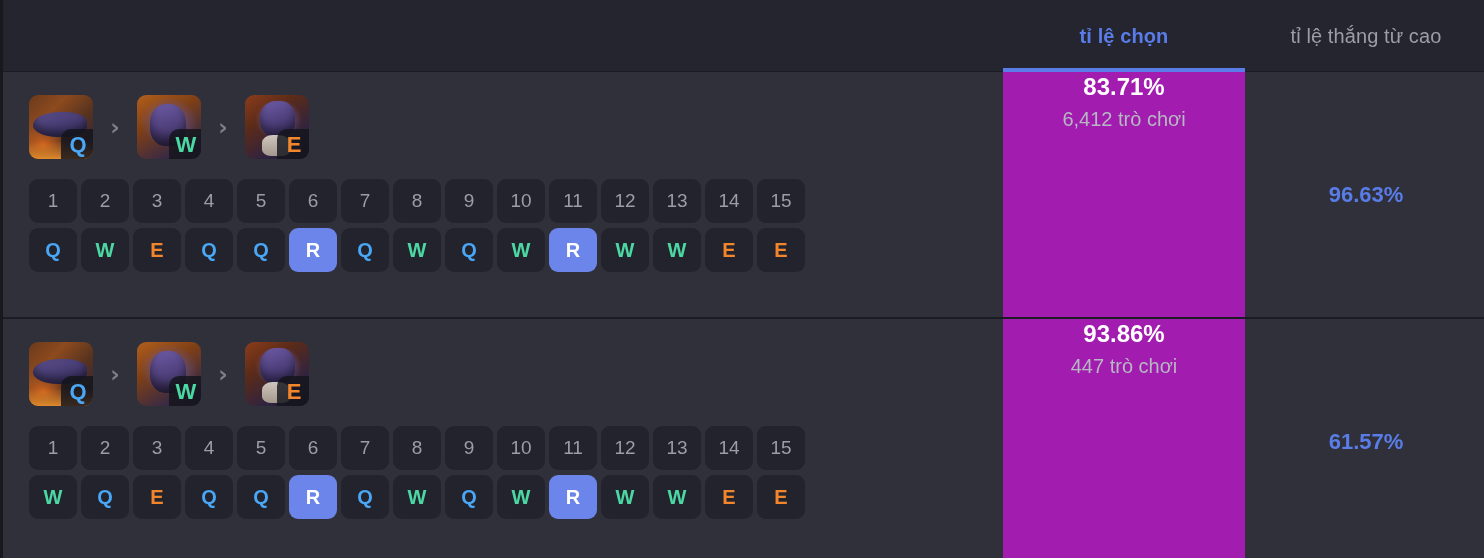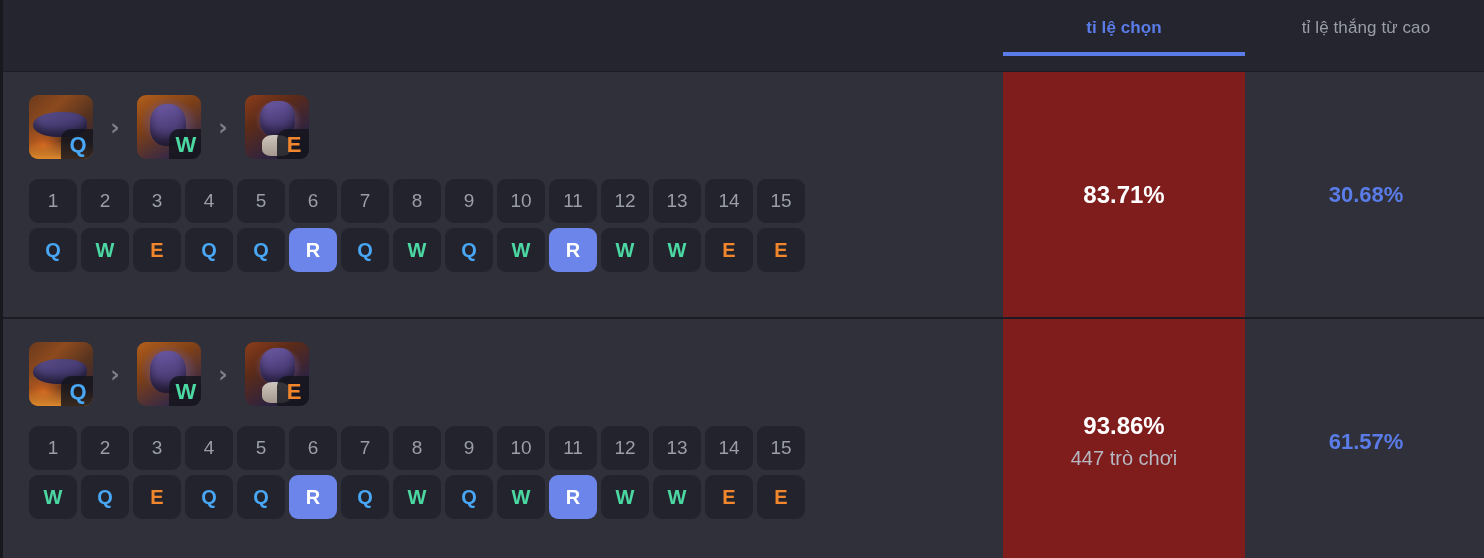--- a/index.html
+++ b/index.html
@@ -31,26 +31,26 @@
   }
   .tabs {
     position: absolute;
     right: 0;
     top: 0;
     height: 72px;
     display: flex;
   }
   .tab {
     width: 242px;
-    height: 56px;
+    height: 72px;
     display: flex;
     align-items: center;
     justify-content: center;
     box-sizing: border-box;
-    font-size: 17px;
+    font-size: 20px;
     letter-spacing: .1px;
     cursor: pointer;
     position: relative;
   }
   .tab.active {
     color: #5a7ce8;
     font-weight: bold;
   }
   .tab.inactive {
     color: #9b9da8;
@@ -231,25 +231,25 @@
   .cell.lvl.w { color: #4bd8a2; }
   .cell.lvl.e { color: #f2862c; }
   .cell.lvl.r {
     color: #ffffff;
     background: #6b85ea;
   }
 
   
   .col-pick {
     flex: 0 0 242px;
-    background: #7f1d1d;
+    background: #a21caf;
     display: flex;
     flex-direction: column;
     align-items: center;
-    justify-content: center;
+    justify-content: flex-start;
     box-sizing: border-box;
   }
   .col-win {
     flex: 0 0 242px;
     background: #2f3039;
     display: flex;
     align-items: center;
     justify-content: center;
     box-sizing: border-box;
   }
@@ -334,23 +334,24 @@
               <div class="cell lvl r">R</div>
               <div class="cell lvl w">W</div>
               <div class="cell lvl w">W</div>
               <div class="cell lvl e">E</div>
               <div class="cell lvl e">E</div>
             </div>
           </div>
         </div>
         <div class="col-pick">
           <div class="pick-pct">83.71%</div>
+          <div class="pick-games">6,412 trò chơi</div>
         </div>
         <div class="col-win">
-          <div class="win-pct">30.68%</div>
+          <div class="win-pct">96.63%</div>
         </div>
       </div>
       <div class="row">
         <div class="row-build">
           <div class="ability-path">
             <div class="ability q">
               <div class="art"></div>
               <div class="key k-q">Q</div>
             </div>
             <div class="arrow">›</div>

